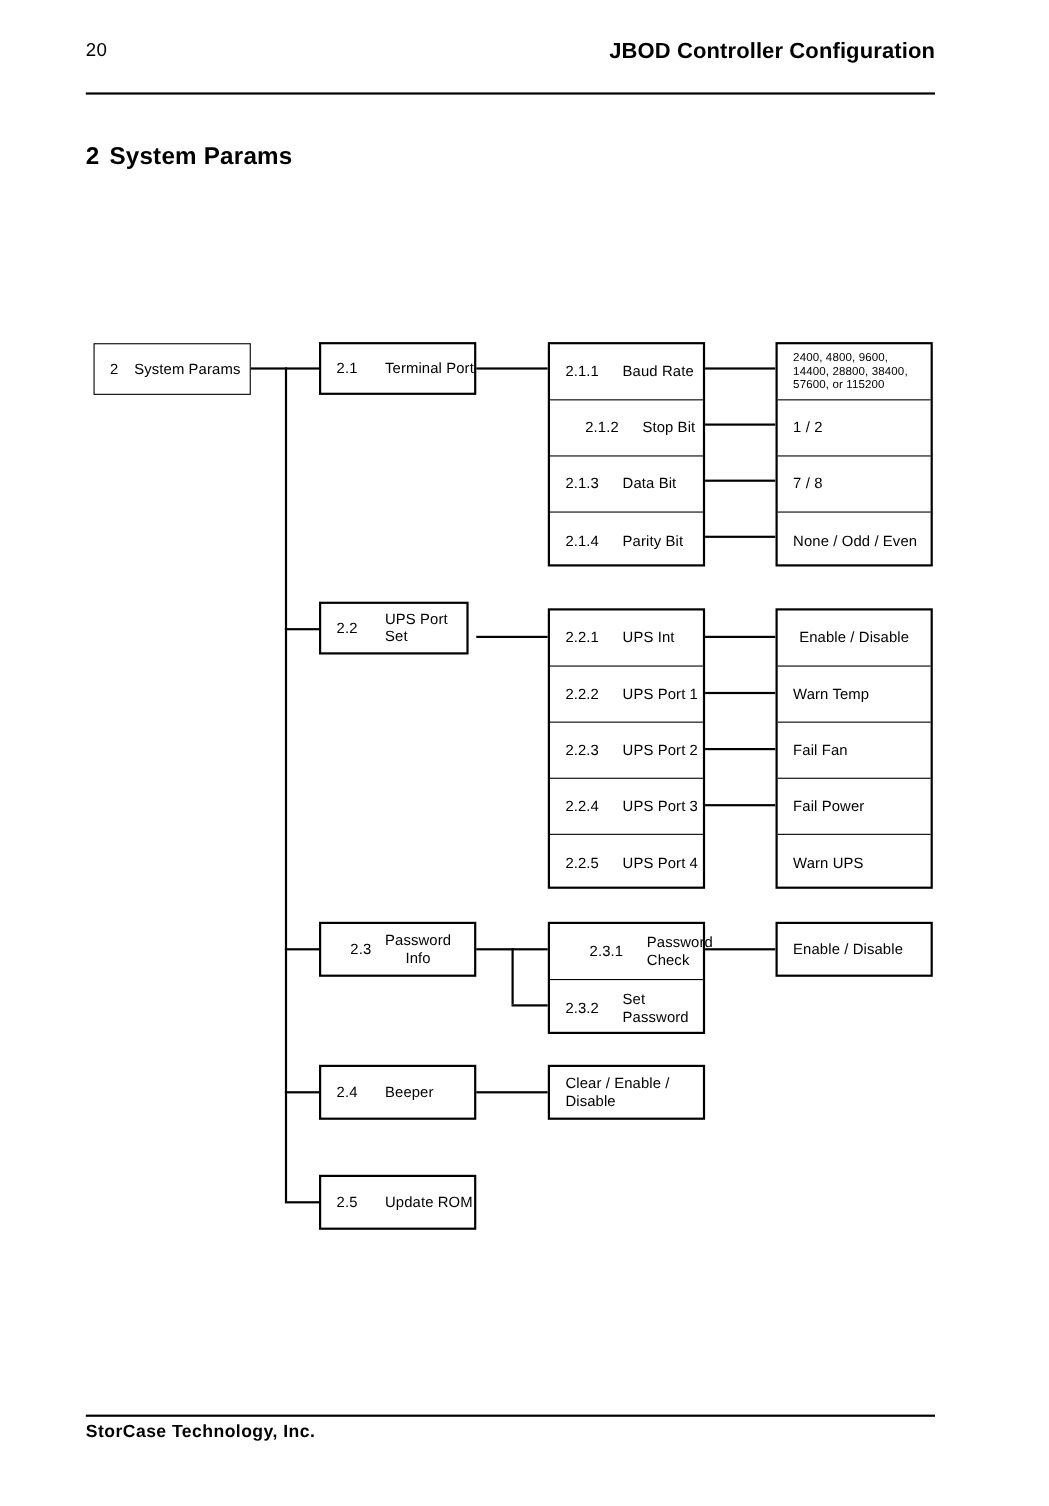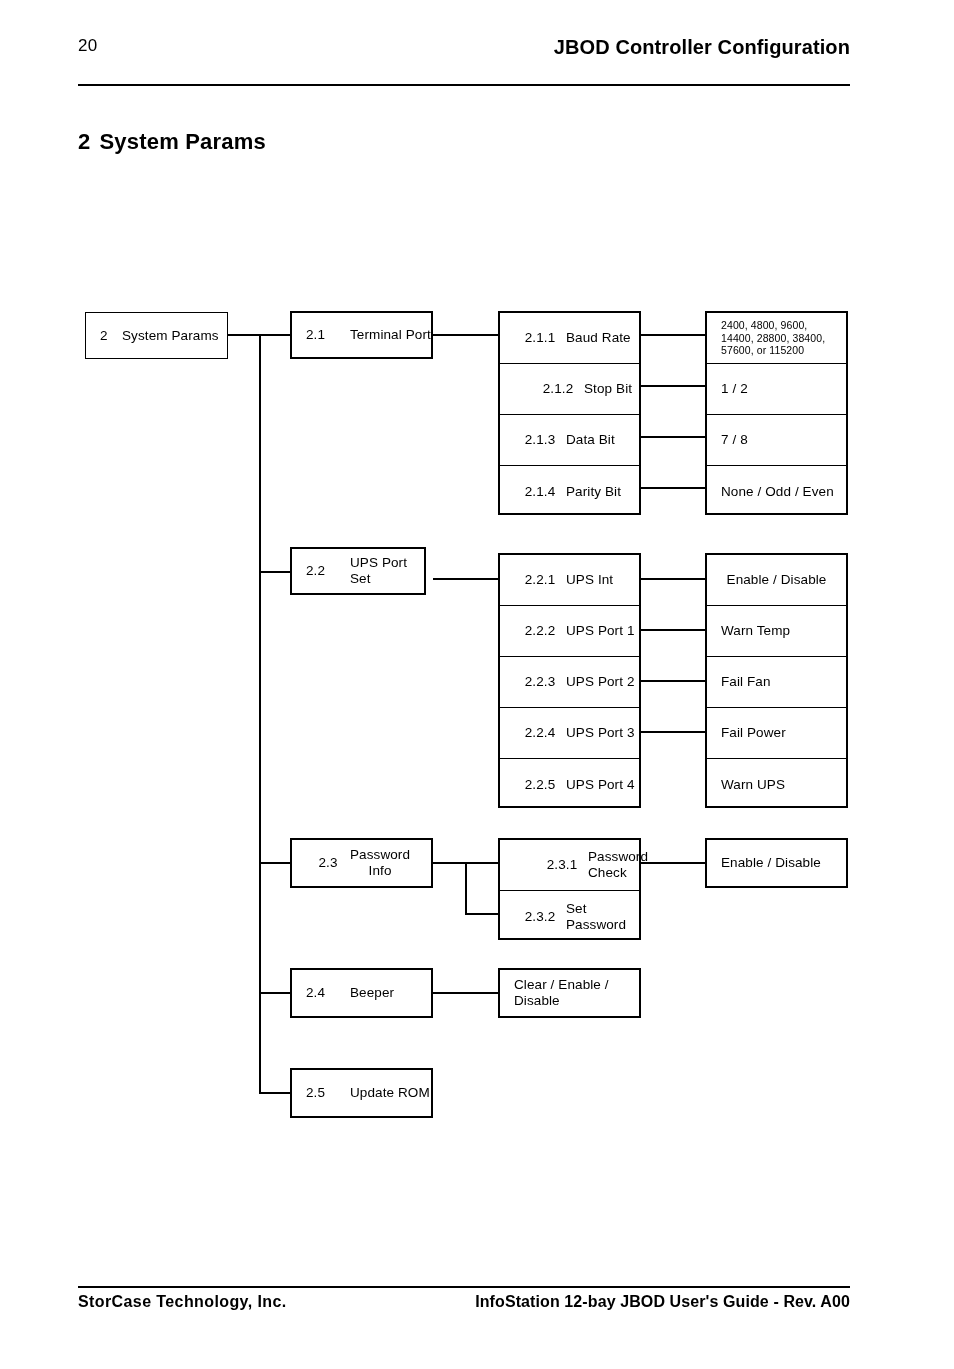--- a/index.html
+++ b/index.html
@@ -130,21 +130,21 @@
     align-items: center;
     padding-left: 14px;
     padding-right: 6px;
     font-size: 13.5px;
     line-height: 16px;
     letter-spacing: .1px;
     border-bottom: 1.6px solid #000;
     white-space: pre-line;
   }
   .stack .row:last-child { border-bottom: none; }
-  .stack .row .idx { display:inline-block; flex:0 0 auto; width: 44px; text-align: center; }
+  .stack .row .idx { display:inline-block; flex:0 0 auto; width: 44px; }
   .stack .row.wide-idx .idx { width: 52px; }
   .stack .row .lbl { display:inline-block; flex:0 0 auto; }
   .stack .row.center { justify-content: center; padding-left: 6px; }
   .stack .row.small { font-size: 10.5px; line-height: 12.5px; }
 
   .ln {
     position: absolute;
     background: #000;
   }
   .ln.h { height: 1.6px; }
@@ -283,14 +283,13 @@
 
   <div class="node heavy two-col" style="left:290px; top:1068px; width:143px; height:50px;">
     <span class="idx">2.5</span><span class="lbl">Update ROM</span>
   </div>
 
 </div>
 
 <div class="rule bottom"></div>
 <div class="page-footer">
   <span class="ft-left">StorCase Technology, Inc.</span>
-  <span class="ft-right">InfoStation 12-bay JBOD User's Guide - Rev. A00</span>
 </div>
 
 </body></html>

